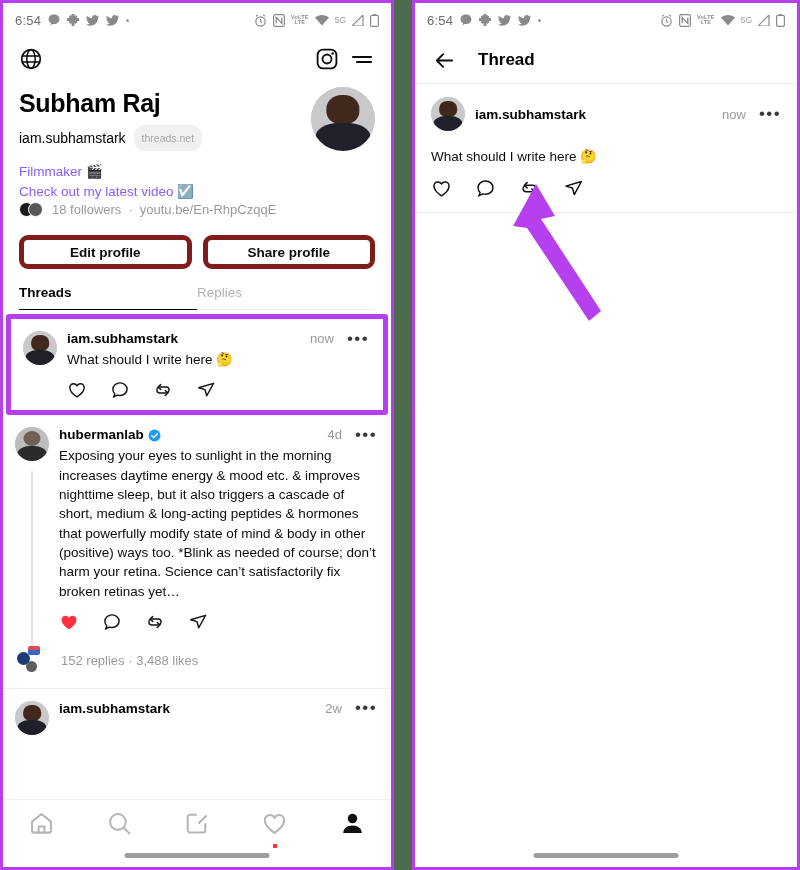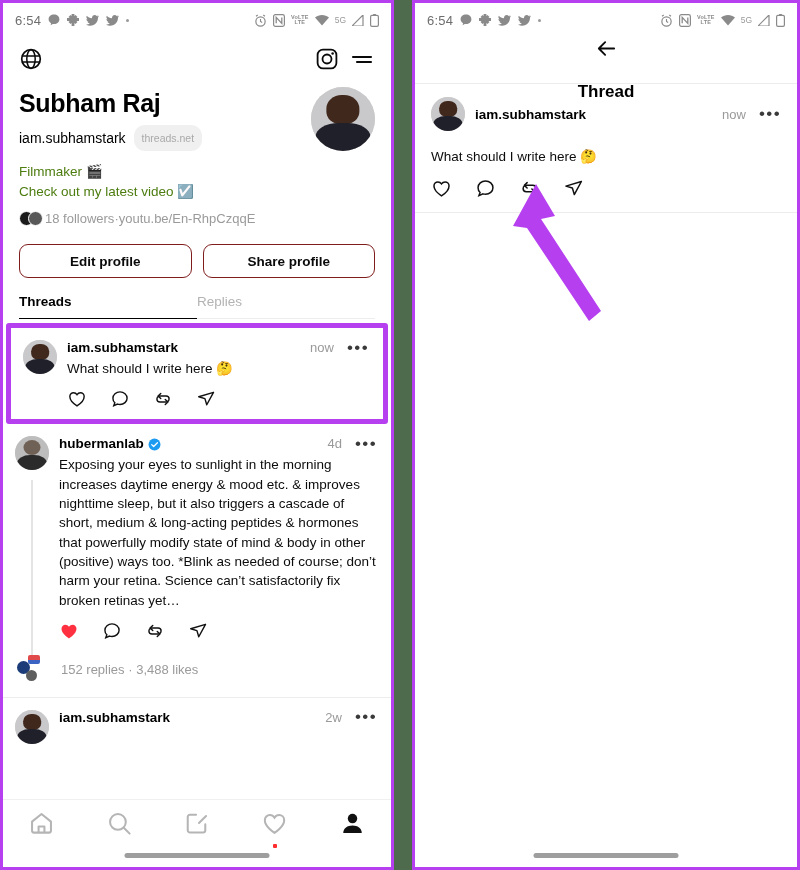--- a/index.html
+++ b/index.html
@@ -56,37 +56,37 @@
   .handle-row { display:flex; align-items:center; gap:8px; margin-top:7px; }
   .handle { font-size:14px; color:#000; font-weight:500; }
   .domain-pill {
     background:#f0f0f0; color:#a9a9a9; font-size:10.5px;
     padding:7px 8px; border-radius:11px;
   }
   .avatar-lg {
     width:64px; height:64px; border-radius:50%;
     background:#d6d6d6; flex:none; overflow:hidden; position:relative;
   }
-  .bio { margin-top:11px; font-size:13.5px; color:#4d7c0f; line-height:1.45; }
+  .bio { margin-top:11px; font-size:13.5px; color:#8b5cf6; line-height:1.45; }
   .bio div { display:flex; align-items:center; gap:4px; }
   .followers-row {
-    margin-top:9px; display:flex; align-items:center; gap:0;
+    display:flex; align-items:center; gap:7px;
     font-size:13px; color:#9a9a9a;
   }
   .fstack { position:relative; width:26px; height:17px; flex:none; }
   .fstack span {
     position:absolute; top:1px; width:15px; height:15px; border-radius:50%;
     border:1.5px solid #fff;
   }
   .fstack span:nth-child(1){ left:0; background:#1b1b1b; }
   .fstack span:nth-child(2){ left:9px; background:#585858; }
 
   .btn-row { display:flex; gap:11px; margin-top:17px; }
   .pbtn {
-    flex:1; height:34px; border:1px solid #7f1d1d; border-radius:9px;
+    flex:1; height:34px; border:5px solid #7f1d1d; border-radius:9px;
     background:#fff; font-size:13.5px; font-weight:bold; color:#0a0a0a;
     display:flex; align-items:center; justify-content:center; cursor:pointer;
   }
 
   
   .tabs { display:flex; margin-top:16px; }
   .tab {
     flex:1; font-size:13.5px; padding-bottom:9px;
     color:#b3b3b3; font-weight:500; cursor:pointer;
     border-bottom:1.5px solid #ededed;
@@ -146,21 +146,21 @@
   }
   .nav-item { flex:1; display:flex; flex-direction:column; align-items:center; cursor:pointer; position:relative; }
   .nav-badge { width:4px; height:4px; background:#ff2d2d; border-radius:1px; margin-top:3px; }
   .home-indicator {
     position:absolute; bottom:9px; left:50%; transform:translateX(-50%);
     width:145px; height:5px; border-radius:3px; background:#9e9e9e;
   }
 
   
   .thread-header {
-    height:46px; display:flex; align-items:center; gap:22px; padding:0 18px;flex-direction:column;
+    height:46px; display:flex; align-items:center; gap:22px; padding:0 18px;
   }
   .thread-title { font-size:17px; font-weight:bold; color:#000; }
 
   .composer {
     position:absolute; left:14px; right:14px; bottom:46px;
     height:38px; background:#f2f2f2; border-radius:19px;
     display:flex; align-items:center; gap:11px; padding:0 12px; cursor:text;
   }
   .composer .avatar-xs {
     width:25px; height:25px; border-radius:50%; background:#cfcfcf;

